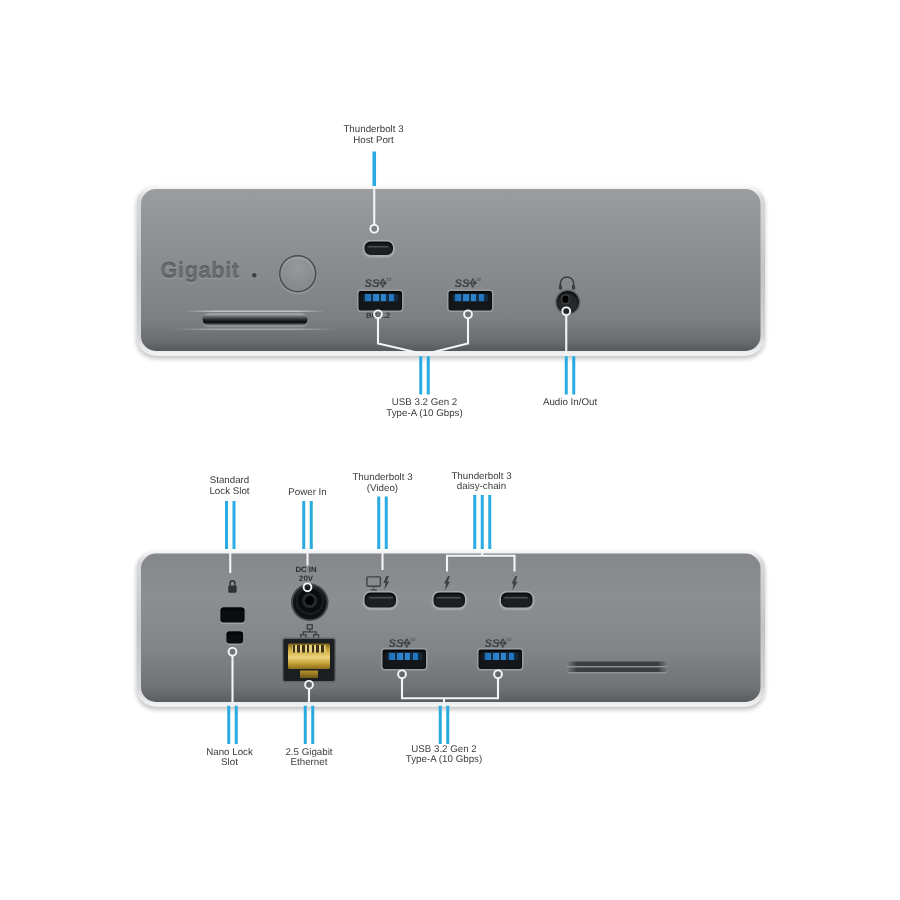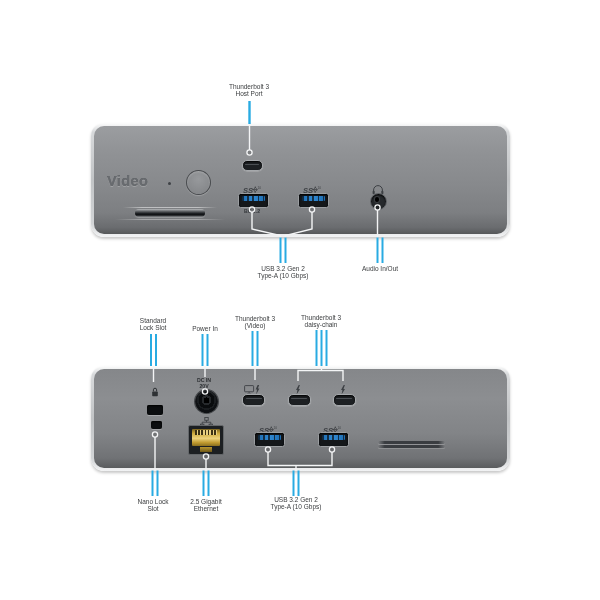--- a/index.html
+++ b/index.html
@@ -71,21 +71,21 @@
   .overlay .w{stroke:#f4f5f6;stroke-width:1.4;fill:none;}
   .overlay .ring{stroke:#f4f5f6;stroke-width:1.3;fill:rgba(0,0,0,0.12);}
 </style>
 </head>
 <body>
 
 <div class="canvas">
 
   <div class="device front">
     <div class="face"></div>
-    <div class="logo" style="left:16px;top:50px;">Video</div>
+    <div class="logo" style="left:16px;top:50px;">Gigabit</div>
     <div class="led" style="left:77px;top:59px;"></div>
     <div class="powerbtn" style="left:95px;top:47px;"></div>
     <div class="sd"></div>
 
     <div class="usbc small" style="left:150.5px;top:37px;"></div>
 
     <span class="icon" style="left:152px;top:57px;">
       <svg width="18" height="9" viewBox="0 0 18 9">
           <text x="0" y="7.5" font-size="7.5" font-style="italic" font-weight="bold" fill="#3d4044" font-family="Liberation Sans, sans-serif">SS</text>
           <g stroke="#3d4044" stroke-width="0.8" fill="none">

